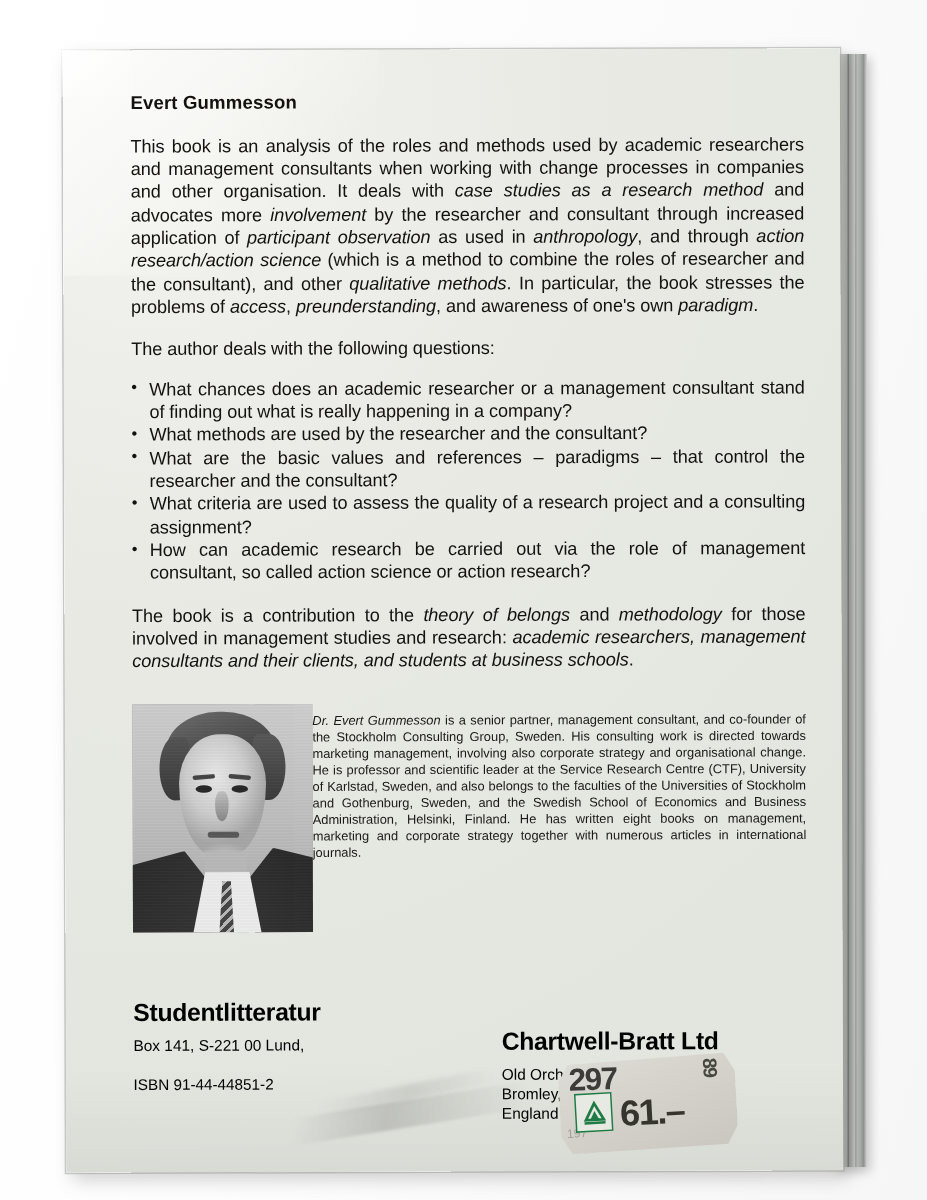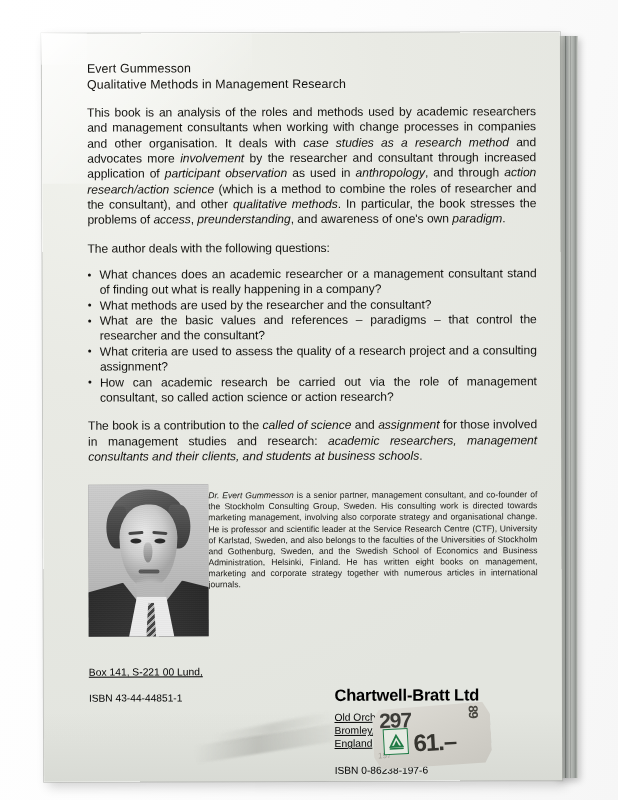--- a/index.html
+++ b/index.html
@@ -61,21 +61,21 @@
     pointer-events:none;
   }
 
   
   .content{
     position:absolute;
     left:45px;top:28px;right:24px;
     color:#13120f;
   }
   .author-name,.book-title{
-    font-weight:normal;font-size:12.4px;line-height:15.5px;
+    font-weight:bold;font-size:12.4px;line-height:15.5px;
     letter-spacing:.1px;
   }
   p.body{
     font-size:12.1px;line-height:15.35px;
     text-align:justify;
     margin:0;
     letter-spacing:-.05px;
   }
   .gap-lg{height:13px;}
   .gap-md{height:11px;}
@@ -188,21 +188,21 @@
     display:flex;
   }
   .pub{flex:0 0 50%;}
   .pub.right{flex:0 0 50%;padding-left:20px;position:relative;margin-top:20px;}
   .pub-name{
     font-weight:bold;font-size:16.5px;line-height:20px;
     letter-spacing:-.2px;
     margin-bottom:6px;
   }
   .pub-addr{
-    font-size:10.3px;line-height:13.2px;text-decoration:underline;
+    font-size:10.3px;line-height:13.2px;
   }
   .pub-isbn{
     font-size:10.2px;line-height:13px;
     margin-top:13px;
   }
 
   
   #price-sticker{
     position:absolute;
     left:58px;top:20px;
@@ -272,21 +272,20 @@
   </div>
 
   <div id="cover">
     <div id="cover-sheen"></div>
     <div id="cover-corner-fold"></div>
     <div id="cover-bottom-shade"></div>
 
     <div class="content">
 
       <div class="author-name">Evert Gummesson</div>
-      <div class="book-title">Qualitative Methods in Management Research</div>
 
       <div class="gap-lg"></div>
 
       <p class="body">This book is an analysis of the roles and methods used by academic researchers and management consultants when working with change processes in companies and other organisation. It deals with <i>case studies as a research method</i> and advocates more <i>involvement</i> by the researcher and consultant through increased application of <i>participant observation</i> as used in <i>anthropology</i>, and through <i>action research/action science</i> (which is a method to combine the roles of researcher and the consultant), and other <i>qualitative methods</i>. In particular, the book stresses the problems of <i>access</i>, <i>preunderstanding</i>, and awareness of one's own <i>paradigm</i>.</p>
 
       <div class="gap-lg"></div>
 
       <p class="body">The author deals with the following questions:</p>
 
       <div class="gap-md"></div>
@@ -294,21 +293,21 @@
       <ul class="questions">
         <li>What chances does an academic researcher or a management consultant stand of finding out what is really happening in a company?</li>
         <li>What methods are used by the researcher and the consultant?</li>
         <li>What are the basic values and references – paradigms – that control the researcher and the consultant?</li>
         <li>What criteria are used to assess the quality of a research project and a consulting assignment?</li>
         <li>How can academic research be carried out via the role of management consultant, so called action science or action research?</li>
       </ul>
 
       <div class="gap-lg"></div>
 
-      <p class="body">The book is a contribution to the <i>called of science</i> and <i>assignment</i> for those involved in management studies and research: <i>academic researchers, management consultants and their clients, and students at business schools</i>.</p>
+      <p class="body">The book is a contribution to the <i>theory of belongs</i> and <i>methodology</i> for those involved in management studies and research: <i>academic researchers, management consultants and their clients, and students at business schools</i>.</p>
 
       <div class="author-row">
 
         <div id="portrait">
           <div class="bg"></div>
           <div class="hair"></div>
           <div class="hair-left"></div>
           <div class="hair-right"></div>
           <div class="face"></div>
           <div class="brow-l"></div>
@@ -330,30 +329,30 @@
           <i>Dr. Evert Gummesson</i><span> </span><span>is a senior partner, management consultant, and co-founder of the Stockholm Consulting Group, Sweden. His consulting work is directed towards marketing management, involving also corporate strategy and organisational change. He is professor and scientific leader at the Service Research Centre (CTF), University of Karlstad, Sweden, and also belongs to the faculties of the Universities of Stockholm and Gothenburg, Sweden, and the Swedish School of Economics and Business Administration, Helsinki, Finland. He has written eight books on management, marketing and corporate strategy together with numerous articles in international journals.</span>
         </div>
 
       </div>
 
     </div>
 
     <div class="footer">
 
       <div class="pub left">
+        <div class="pub-name">Studentlitteratur</div>
         <div class="pub-addr">Box 141, S-221 00  Lund,</div>
-        <div class="pub-isbn">ISBN 43-44-44851-1</div>
+        <div class="pub-isbn">ISBN 91-44-44851-2</div>
       </div>
 
       <div class="pub right">
         <div class="pub-name">Chartwell-Bratt Ltd</div>
         <div class="pub-addr">Old Orchard, Bickley Road</div>
         <div class="pub-addr">Bromley, Kent BR1 2NE</div>
         <div class="pub-addr">England</div>
-        <div class="pub-isbn">ISBN 0-86238-197-6</div>
 
         <div id="price-sticker">
           <div class="ghost">197</div>
           <div class="num-top">297</div>
           <div class="year">89</div>
           <div class="logo">
             <svg width="16" height="17" viewBox="0 0 16 17" aria-hidden="true">
               <path d="M2 13 L8 2 L14 13 Z" fill="none" stroke="#1f7a45" stroke-width="1.8"></path>
               <path d="M5 13 L8 7 L11 13 Z" fill="#1f7a45"></path>
               <path d="M1 15 H15" stroke="#1f7a45" stroke-width="1.6"></path>

